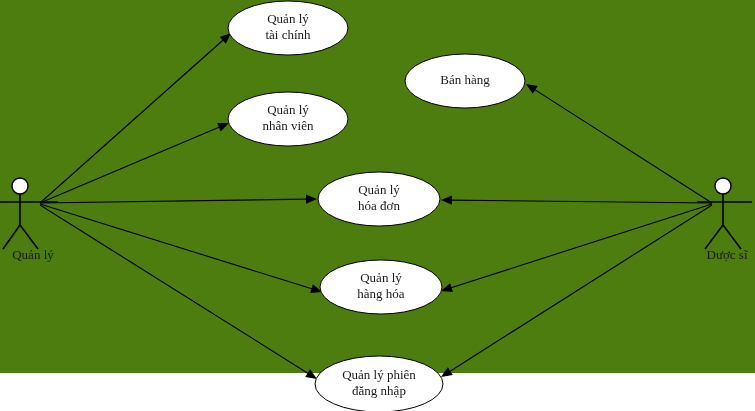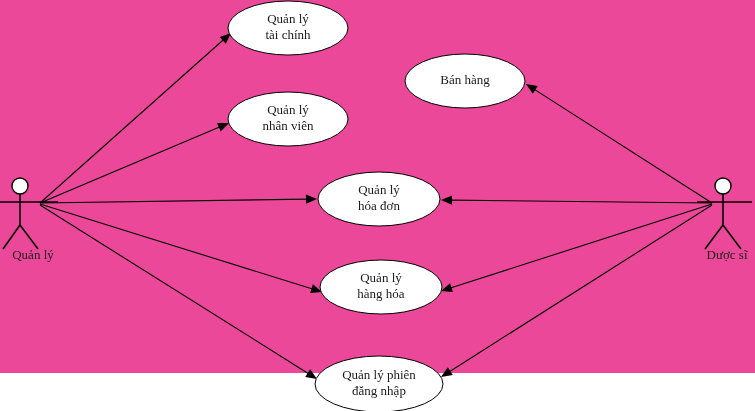--- a/index.html
+++ b/index.html
@@ -11,21 +11,21 @@
   body {
     width: 755px;
     height: 411px;
     overflow: hidden;
     font-family: "Liberation Serif", "DejaVu Serif", serif;
   }
   #diagram-root {
     position: relative;
     width: 755px;
     height: 373px;
-    background: #ec4899;
+    background: #4d7c0f;
   }
   svg#usecase-svg {
     display: block;
     width: 755px;
     height: 411px;
   }
   .uc-ellipse {
     fill: #ffffff;
     stroke: #000000;
     stroke-width: 1;

